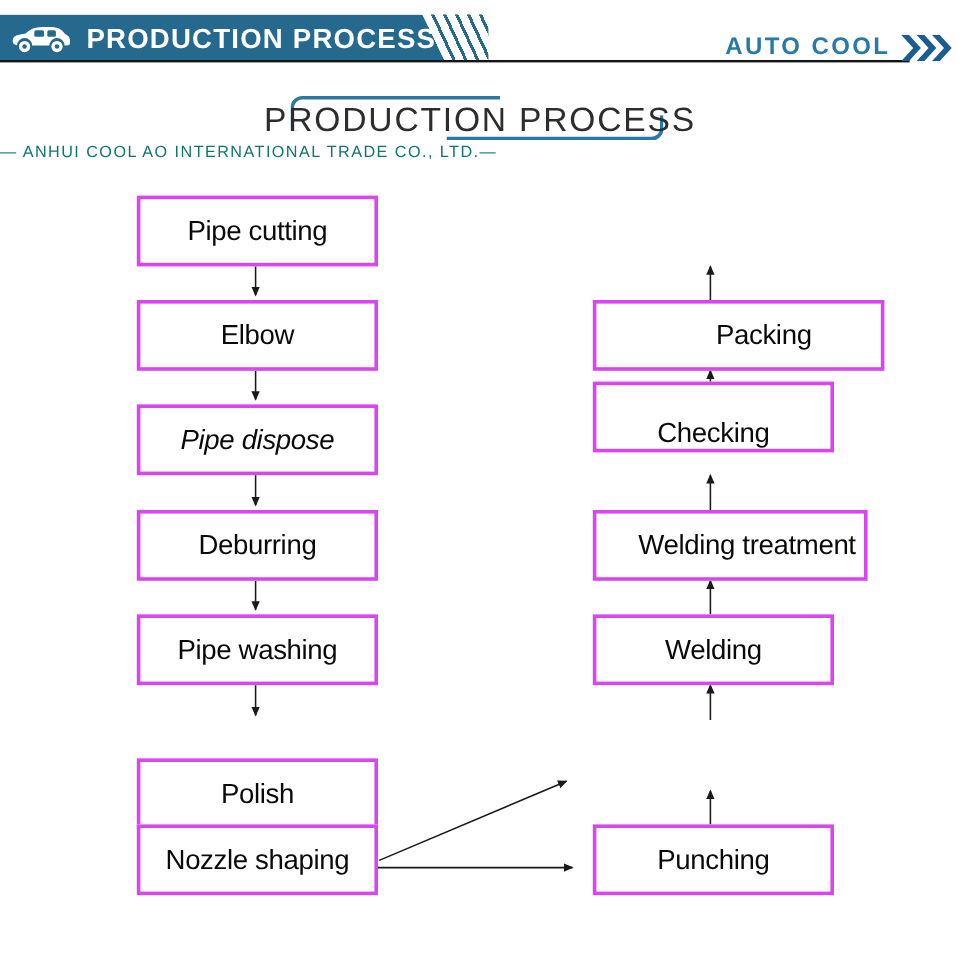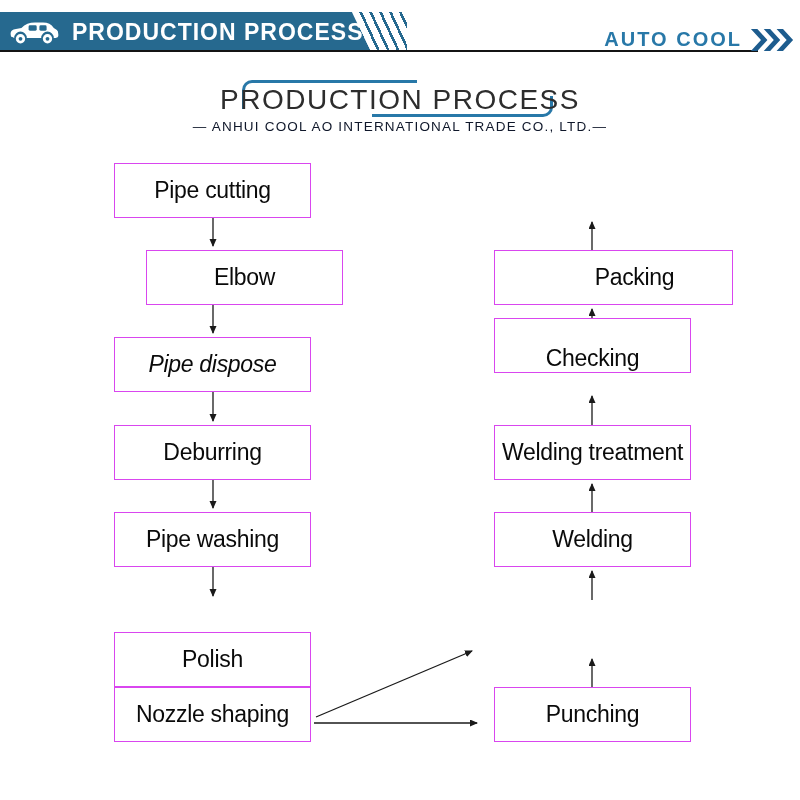--- a/index.html
+++ b/index.html
@@ -35,28 +35,28 @@
   }
   .bracket-tl {
     position:absolute; left:242px; top:80px; width:172px; height:26px;
     border-top:3px solid #2878a8; border-left:3px solid #2878a8; border-top-left-radius:10px;
   }
   .bracket-br {
     position:absolute; left:372px; top:96px; width:178px; height:18px;
     border-bottom:3px solid #2878a8; border-right:3px solid #2878a8; border-bottom-right-radius:10px;
   }
   .subtitle {
-    position:absolute; left:0; top:119px; width:800px; text-align:center;
-    font-size:13.5px; font-weight:400; color:#0f172a; letter-spacing:1.2px; white-space:nowrap;
+    position:absolute; left:0; top:119px; width:800px; text-align:left;
+    font-size:13.5px; font-weight:400; color:#0f766e; letter-spacing:1.2px; white-space:nowrap;
   }
 
   
   .box {
     position:absolute; width:195px; height:53px; background:#ffffff;
-    border:1px solid #d946ef; display:flex; align-items:center; justify-content:center;
+    border:3px solid #d946ef; display:flex; align-items:center; justify-content:center;
     font-size:23px; color:#0a0a0a; letter-spacing:-0.3px; white-space:nowrap; z-index:2;
   }
   .arrows { position:absolute; left:0; top:150px; width:800px; height:650px; z-index:1; }
 </style>
 </head>
 <body>
 
 <div class="page">
 
   <div>
@@ -87,21 +87,21 @@
   <div>
     <div class="bracket-tl"></div>
     <div class="bracket-br"></div>
     <div class="main-title">PRODUCTION PROCESS</div>
     <div class="subtitle">— ANHUI COOL AO INTERNATIONAL TRADE CO., LTD.—</div>
   </div>
 
   <div class="box" style="left:114px; top:163px;">
       <span>Pipe cutting</span>
     </div>
-  <div class="box" style="left:114px; top:250px;margin-left:32px;">
+  <div class="box" style="left:114px; top:250px;">
       <span>Elbow</span>
     </div>
   <div class="box" style="left:114px; top:337px;font-style:italic;">
       <span>Pipe dispose</span>
     </div>
   <div class="box" style="left:114px; top:425px;">
       <span>Deburring</span>
     </div>
   <div class="box" style="left:114px; top:512px;">
       <span>Pipe washing</span>
@@ -112,21 +112,21 @@
   <div class="box" style="left:114px; top:687px;">
       <span>Nozzle shaping</span>
     </div>
 
   <div class="box" style="left:494px; top:250px;padding-left:42px;">
       <span>Packing</span>
     </div>
   <div class="box" style="left:494px; top:318px;align-items:flex-end;">
       <span>Checking</span>
     </div>
-  <div class="box" style="left:494px; top:425px;">
+  <div class="box" style="left:494px; top:425px;padding-left:28px;">
       <span>Welding treatment</span>
     </div>
   <div class="box" style="left:494px; top:512px;">
       <span>Welding</span>
     </div>
   <div class="box" style="left:494px; top:687px;">
       <span>Punching</span>
     </div>
 
   <svg class="arrows" viewBox="0 0 800 650">

